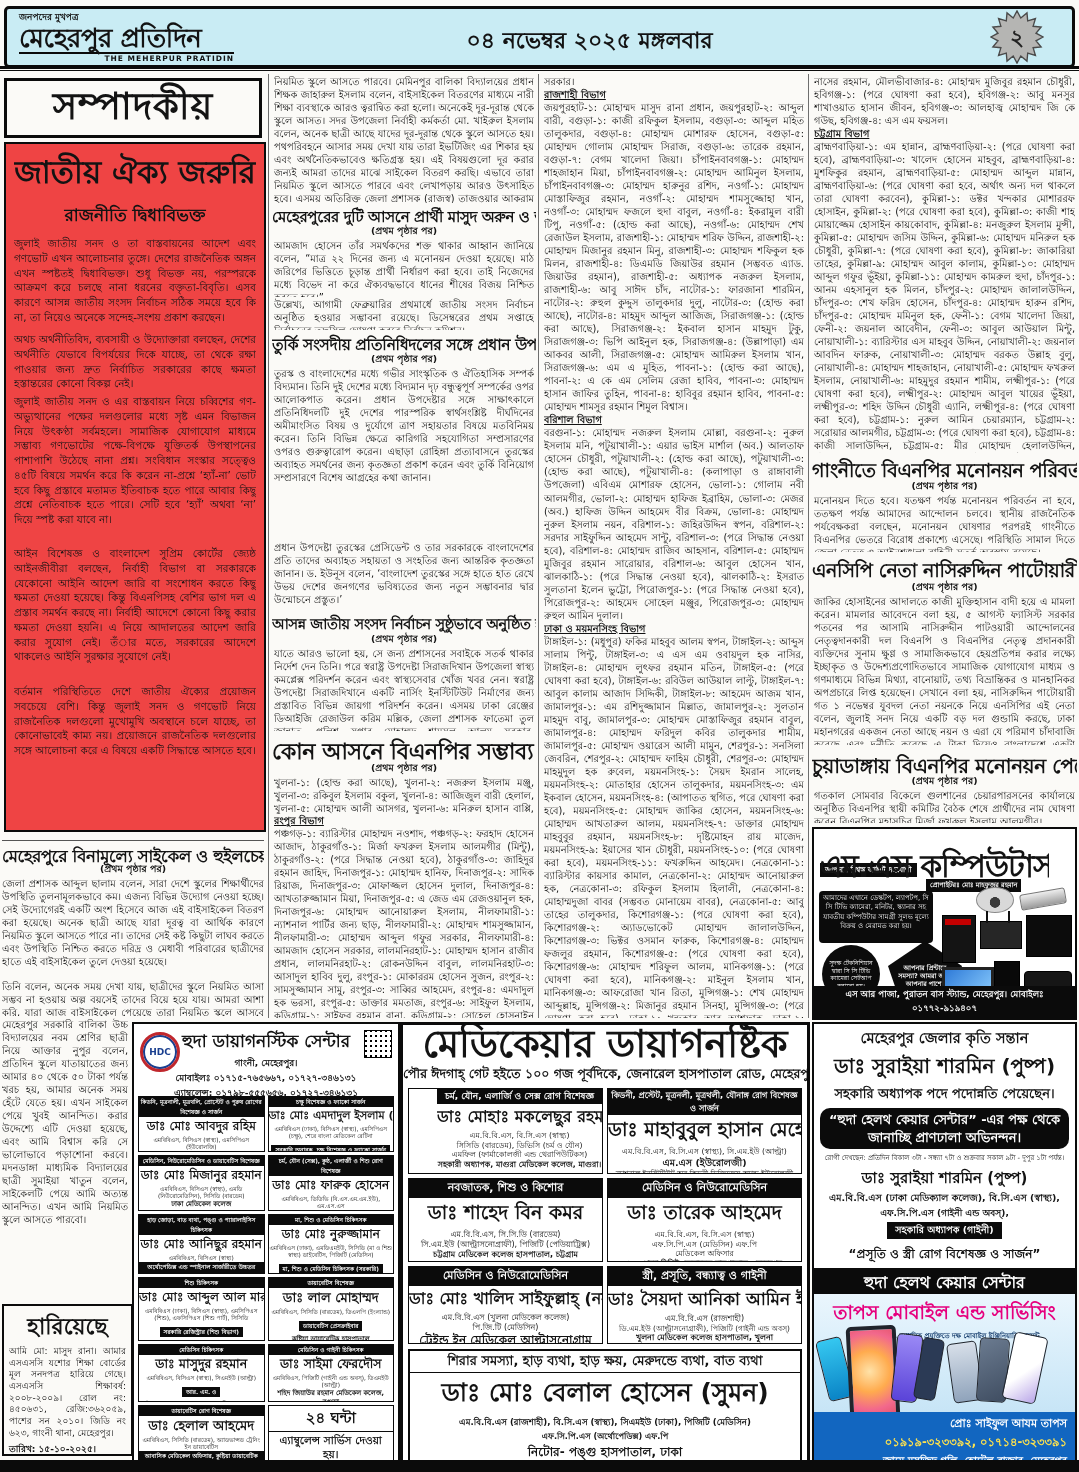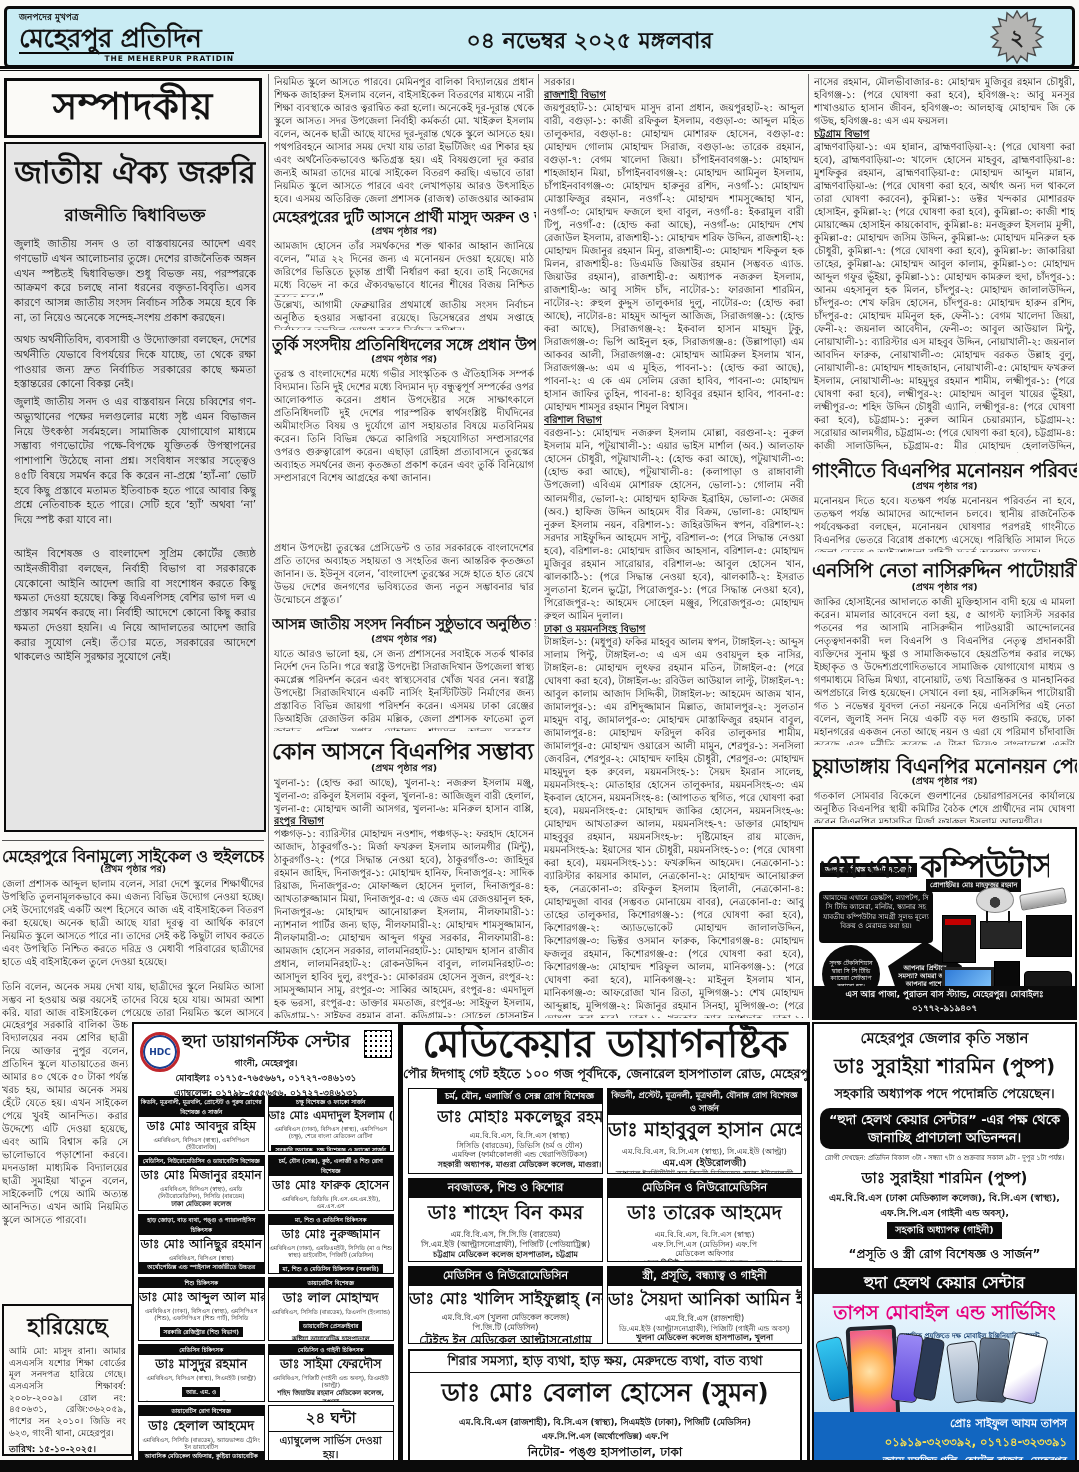--- a/index.html
+++ b/index.html
@@ -12,21 +12,21 @@
   .hl{font-weight:bold;white-space:nowrap;overflow:hidden;text-align:center;letter-spacing:-0.4px;}
   .cont{font-size:9.5px;text-align:center;font-weight:bold;}
   .lbl{font-weight:bold;text-decoration:underline;}
   .rule{background:#6e6e6e;}
   .blackbar{background:#0b0b0b;}
   .strip{background:#0b0b0b;color:#fff;text-align:center;font-weight:bold;overflow:hidden;}
   .cell{border:1.4px solid #0b0b0b;background:#fff;overflow:hidden;text-align:center;}
   .cellname{font-weight:bold;white-space:nowrap;overflow:hidden;}
   .tiny{font-size:7.2px;line-height:1.25;}
   .masthead{background:#c9ecf4;border:3px solid #0b0b0b;border-radius:5px;}
-  .edbox{border:2.2px solid #0b0b0b;background:#e5e5e5;}
+  .edbox{border:2.2px solid #0b0b0b;background:#ef4444;}
   .phone{position:absolute;border-radius:5px;border:1.5px solid #20242c;}
 </style>
 </head>
 <body>
 
 <div class="page">
 
   <div class="abs masthead" style="left:4px;top:6px;width:1065px;height:56px;">
     <div class="abs" style="left:12px;top:1px;">
       <div style="font-size:9px;font-weight:bold;">জনপদের মুখপত্র</div>
@@ -50,20 +50,21 @@
 
   <div class="abs" style="left:4px;top:78px;width:252px;height:54px;border:3.5px solid #0b0b0b;display:flex;align-items:center;justify-content:center;font-size:37px;font-weight:bold;letter-spacing:1px;white-space:nowrap;overflow:hidden;">সম্পাদকীয়</div>
 
   <div class="abs edbox" style="left:4px;top:142px;width:242px;height:678px;padding:4px 8px;">
     <div style="font-size:31px;font-weight:bold;text-align:center;white-space:nowrap;overflow:hidden;">জাতীয় ঐক্য জরুরি</div>
     <div style="font-size:17px;font-weight:bold;text-align:center;margin:2px 0 6px;">রাজনীতি দ্বিধাবিভক্ত</div>
     <div class="t" style="font-size:10.4px;line-height:1.42;height:92px;">জুলাই জাতীয় সনদ ও তা বাস্তবায়নের আদেশ এবং গণভোট এখন আলোচনার তুঙ্গে। দেশের রাজনৈতিক অঙ্গন এখন স্পষ্টতই দ্বিধাবিভক্ত। শুধু বিভক্ত নয়, পরস্পরকে আক্রমণ করে চলছে নানা ধরনের বক্তৃতা-বিবৃতি। এসব কারণে আসন্ন জাতীয় সংসদ নির্বাচন সঠিক সময়ে হবে কি না, তা নিয়েও অনেকে সন্দেহ-সংশয় প্রকাশ করছেন।</div>
     <div class="t" style="font-size:10.4px;line-height:1.42;height:58px;margin-top:4px;">অথচ অর্থনীতিবিদ, ব্যবসায়ী ও উদ্যোক্তারা বলছেন, দেশের অর্থনীতি যেভাবে বিপর্যয়ের দিকে যাচ্ছে, তা থেকে রক্ষা পাওয়ার জন্য দ্রুত নির্বাচিত সরকারের কাছে ক্ষমতা হস্তান্তরের কোনো বিকল্প নেই।</div>
     <div class="t" style="font-size:10.4px;line-height:1.42;height:148px;margin-top:4px;">জুলাই জাতীয় সনদ ও এর বাস্তবায়ন নিয়ে চব্বিশের গণ-অভ্যুত্থানের পক্ষের দলগুলোর মধ্যে সৃষ্ট এমন বিভাজন নিয়ে উৎকণ্ঠা সর্বমহলে। সামাজিক যোগাযোগ মাধ্যমে সম্ভাব্য গণভোটের পক্ষে-বিপক্ষে যুক্তিতর্ক উপস্থাপনের পাশাপাশি উঠেছে নানা প্রশ্ন। সংবিধান সংস্কার সত্ত্বেও ৪৫টি বিষয়ে সমর্থন করে কি করেন না-প্রশ্নে ‘হ্যাঁ-না’ ভোট হবে কিছু প্রস্তাবে মতামত ইতিবাচক হতে পারে আবার কিছু প্রশ্নে নেতিবাচক হতে পারে। সেটি হবে ‘হ্যাঁ’ অথবা ‘না’ দিয়ে স্পষ্ট করা যাবে না।</div>
     <div class="t" style="font-size:10.4px;line-height:1.42;height:134px;margin-top:4px;">আইন বিশেষজ্ঞ ও বাংলাদেশ সুপ্রিম কোর্টের জ্যেষ্ঠ আইনজীবীরা বলছেন, নির্বাহী বিভাগ বা সরকারকে যেকোনো আইনি আদেশ জারি বা সংশোধন করতে কিছু ক্ষমতা দেওয়া হয়েছে। কিন্তু বিএনপিসহ বেশির ভাগ দল এ প্রস্তাব সমর্থন করছে না। নির্বাহী আদেশে কোনো কিছু করার ক্ষমতা দেওয়া হয়নি। এ নিয়ে আদালতের আদেশ জারি করার সুযোগ নেই। তঁার মতে, সরকারের আদেশে থাকলেও আইনি সুরক্ষার সুযোগে নেই।</div>
+    <div class="t" style="font-size:10.4px;line-height:1.42;height:106px;margin-top:4px;">বর্তমান পরিস্থিতিতে দেশে জাতীয় ঐক্যের প্রয়োজন সবচেয়ে বেশি। কিন্তু জুলাই সনদ ও গণভোট নিয়ে রাজনৈতিক দলগুলো মুখোমুখি অবস্থানে চলে যাচ্ছে, তা কোনোভাবেই কাম্য নয়। প্রয়োজনে রাজনৈতিক দলগুলোর সঙ্গে আলোচনা করে এ বিষয়ে একটি সিদ্ধান্তে আসতে হবে।</div>
   </div>
 
   <div class="abs hl" style="left:2px;top:840px;width:262px;font-size:16.5px;border-top:1px solid #555;padding-top:3px;">মেহেরপুরে বিনামূল্যে সাইকেল ও হুইলচেয়ার বিতরণ</div>
   <div class="abs cont" style="left:2px;top:862px;width:262px;">(প্রথম পৃষ্ঠার পর)</div>
   <div class="abs t" style="left:2px;top:877px;width:262px;height:102px;">জেলা প্রশাসক আব্দুল ছালাম বলেন, সারা দেশে স্কুলের শিক্ষার্থীদের উপস্থিতি তুলনামূলকভাবে কম। এজন্য বিভিন্ন উদ্যোগ নেওয়া হচ্ছে। সেই উদ্যোগেরই একটি অংশ হিসেবে আজ এই বাইসাইকেল বিতরণ করা হয়েছে। অনেক ছাত্রী আছে যারা দূরত্ব বা আর্থিক কারণে নিয়মিত স্কুলে আসতে পারে না। তাদের সেই কষ্ট কিছুটা লাঘব করতে এবং উপস্থিতি নিশ্চিত করতে দরিদ্র ও মেধাবী পরিবারের ছাত্রীদের হাতে এই বাইসাইকেল তুলে দেওয়া হয়েছে।</div>
   <div class="abs t" style="left:2px;top:980px;width:262px;height:36px;">তিনি বলেন, অনেক সময় দেখা যায়, ছাত্রীদের স্কুলে নিয়মিত আসা সম্ভব না হওয়ায় অল্প বয়সেই তাদের বিয়ে হয়ে যায়। আমরা আশা করি, যারা আজ বাইসাইকেল পেয়েছে তারা নিয়মিত স্কুলে আসবে এবং শিক্ষা জীবনে আরও এগিয়ে যাবে।</div>
   <div class="abs t" style="left:2px;top:1018px;width:126px;height:282px;">মেহেরপুর সরকারি বালিকা উচ্চ বিদ্যালয়ের নবম শ্রেণির ছাত্রী নিয়ে আক্তার নুপুর বলেন, প্রতিদিন স্কুলে যাতায়াতের জন্য আমার ৪০ থেকে ৫০ টাকা পর্যন্ত খরচ হয়, আমার অনেক সময় হেঁটে যেতে হয়। এখন সাইকেল পেয়ে খুবই আনন্দিত। করার উদ্দেশ্যে এটি দেওয়া হয়েছে, এবং আমি বিশ্বাস করি সে ভালোভাবে পড়াশোনা করবে। মদনডাঙ্গা মাধ্যমিক বিদ্যালয়ের ছাত্রী সুমাইয়া খাতুন বলেন, সাইকেলটি পেয়ে আমি অত্যন্ত আনন্দিত। এখন আমি নিয়মিত স্কুলে আসতে পারবো।</div>
 
   <div class="abs" style="left:2px;top:1304px;width:117px;height:142px;border:2.5px solid #0b0b0b;padding:3px 5px;">
     <div style="font-size:22px;font-weight:bold;text-align:center;">হারিয়েছে</div>

